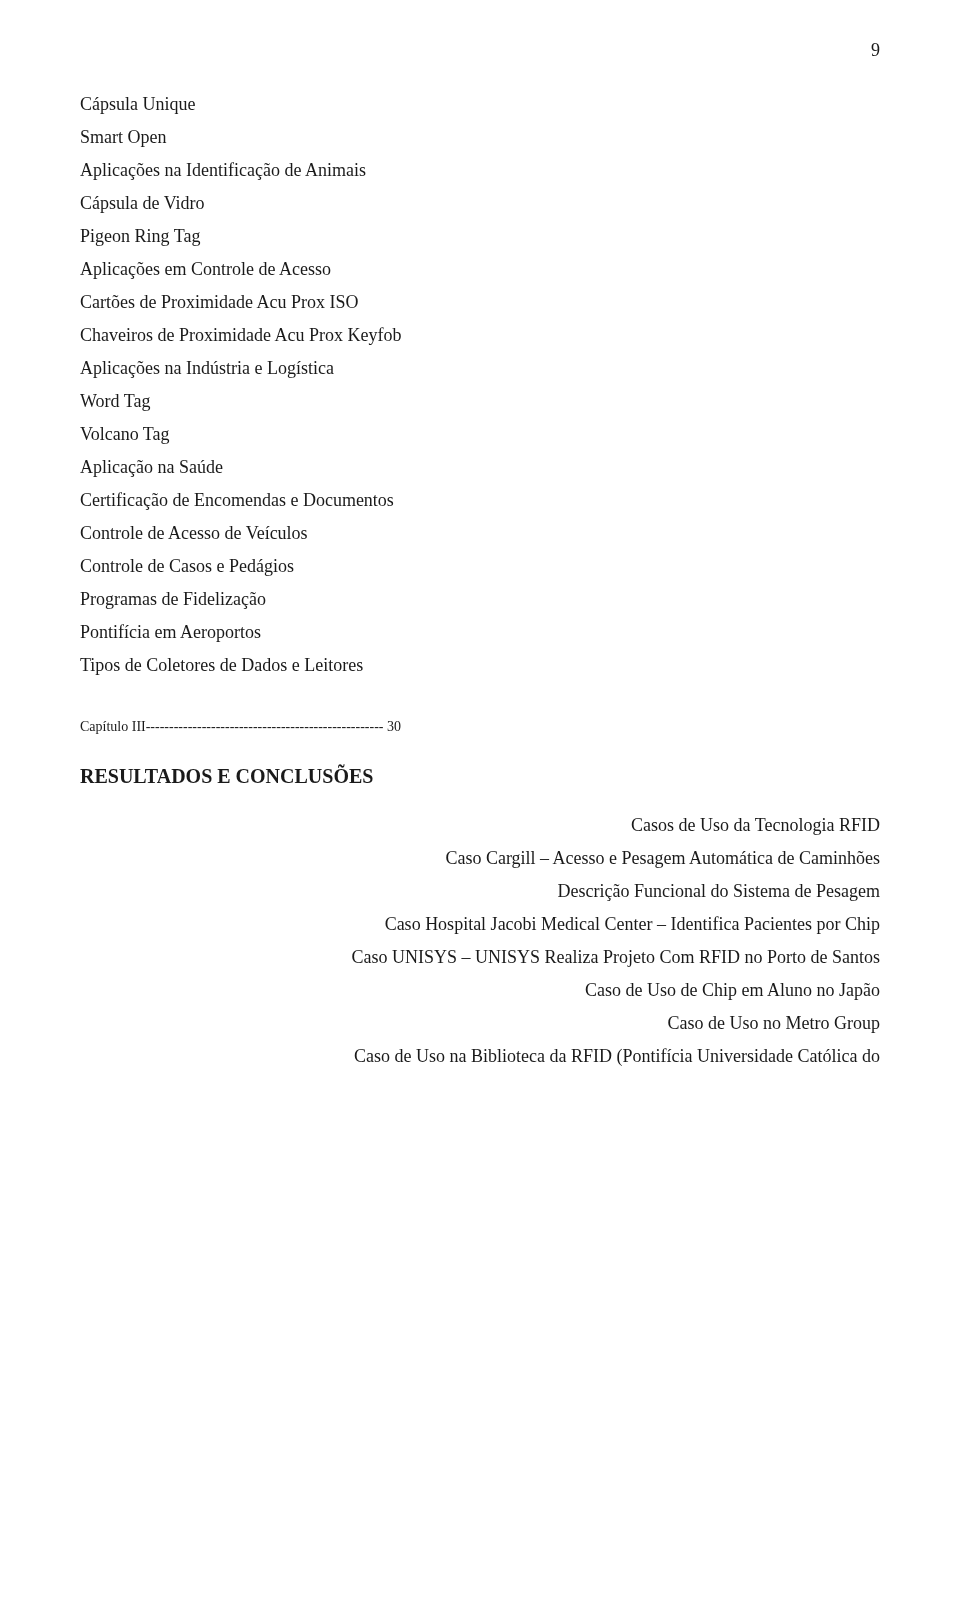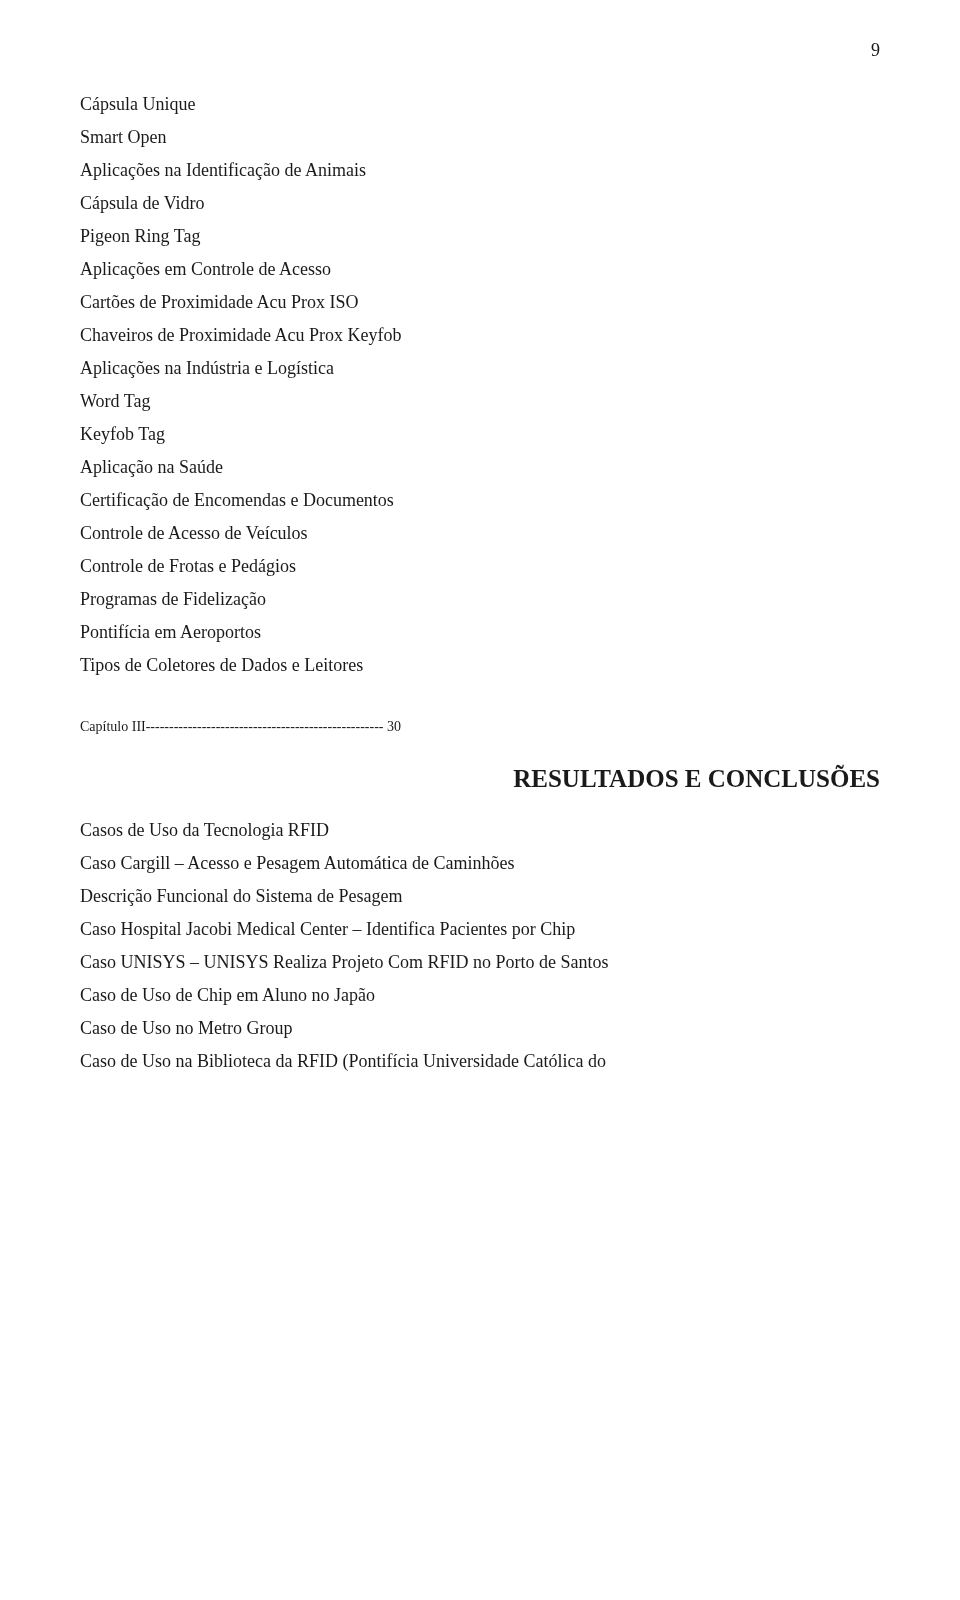--- a/index.html
+++ b/index.html
@@ -35,36 +35,36 @@
       line-height: 1.5;
     }
 
     .chapter-line {
       margin-top: 40px;
       margin-bottom: 30px;
       font-size: 14px;
     }
 
     .section-title {
-      font-size: 25px;
+      font-size: 20px;
       font-weight: bold;
       margin-bottom: 24px;
       text-transform: uppercase;
-      text-align: right;
     }
 
     .sub-list {
       list-style: none;
       padding: 0;
       margin: 0;
     }
 
     .sub-list li {
       margin-bottom: 6px;
       line-height: 1.5;
+      text-align: right;
     }
   </style>
 </head>
 <body>
 
 <div class="page-number">
   <span>9</span>
 </div>
 
 <ul class="content-list">
@@ -72,25 +72,25 @@
 <li>Cápsula Unique</li>
     <li>Smart Open</li>
     <li>Aplicações na Identificação de Animais</li>
     <li>Cápsula de Vidro</li>
     <li>Pigeon Ring Tag</li>
     <li>Aplicações em Controle de Acesso</li>
     <li>Cartões de Proximidade Acu Prox ISO</li>
     <li>Chaveiros de Proximidade Acu Prox Keyfob</li>
     <li>Aplicações na Indústria e Logística</li>
     <li>Word Tag</li>
-    <li>Keyfob Tag</li>
+    <li>Volcano Tag</li>
     <li>Aplicação na Saúde</li>
     <li>Certificação de Encomendas e Documentos</li>
     <li>Controle de Acesso de Veículos</li>
-    <li>Controle de Frotas e Pedágios</li>
+    <li>Controle de Casos e Pedágios</li>
     <li>Programas de Fidelização</li>
     <li>Pontifícia em Aeroportos</li>
     <li>Tipos de Coletores de Dados e Leitores</li>
   </ul>
 
 <div class="chapter-line">Capítulo III--------------------------------------------------- 30</div>
 
 <div class="section-title">RESULTADOS E CONCLUSÕES</div>
 
 <ul class="sub-list">

